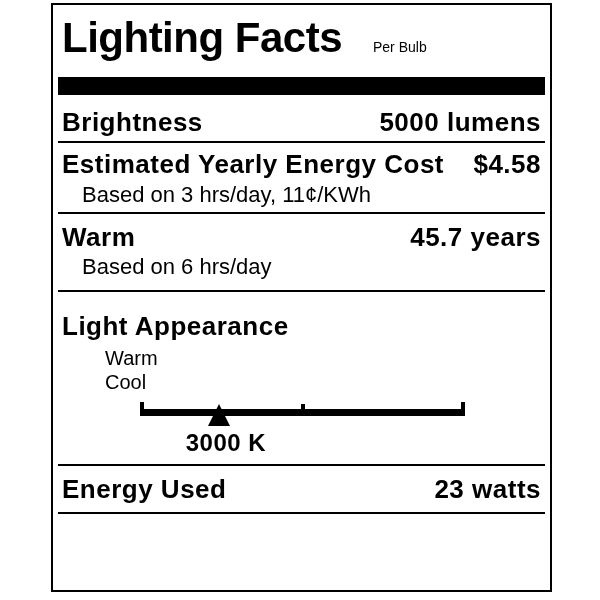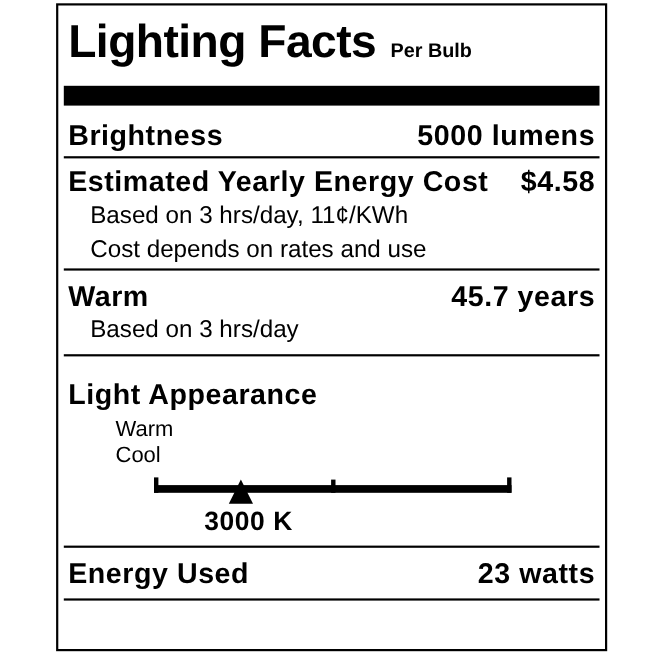--- a/index.html
+++ b/index.html
@@ -6,21 +6,21 @@
   html,body { width:600px; height:600px; background:#fff; }
   body { font-family:"Liberation Sans", sans-serif; color:#000; position:relative; }
 
   .label-box {
     position:absolute; left:51px; top:3px; width:501px; height:589px;
     border:2px solid #000; background:#fff; padding:0 5px; overflow:hidden;
   }
 
   .title-row { padding:11px 4px 0 4px; line-height:44px; white-space:nowrap; }
   .title { font-size:42px; font-weight:bold; letter-spacing:-0.5px; }
-  .subtitle { font-size:18px; font-weight:bold; margin-left:13px; }
+  .subtitle { font-size:14px; font-weight:normal; margin-left:31px; }
 
   .black-bar { height:18px; background:#000; margin-top:8px; }
 
   .row {
     display:flex; justify-content:space-between; align-items:baseline;
     font-size:26px; font-weight:bold; line-height:28px;
     letter-spacing:0.5px; padding:0 4px;text-align:right;
   }
   .row-brightness   { margin-top:13px; }
   .row-energy-cost  { margin-top:7px; }
@@ -82,29 +82,28 @@
     <span>5000 lumens</span>
   </div>
 
   <div class="rule rule-1"></div>
 
   <div class="row row-energy-cost">
     <span>Estimated Yearly Energy Cost</span>
     <span>$4.58</span>
   </div>
   <div class="note note-first">Based on 3 hrs/day, 11¢/KWh</div>
-  <div class="note">Cost depends on rates and use</div>
 
   <div class="rule rule-2"></div>
 
   <div class="row row-life">
     <span>Warm</span>
     <span>45.7 years</span>
   </div>
-  <div class="note">Based on 3 hrs/day</div>
+  <div class="note">Based on 6 hrs/day</div>
 
   <div class="rule rule-3"></div>
 
   <div class="section-title">Light Appearance</div>
 
   <div class="scale-words">
     <span>Warm</span>
     <span>Cool</span>
   </div>
 

